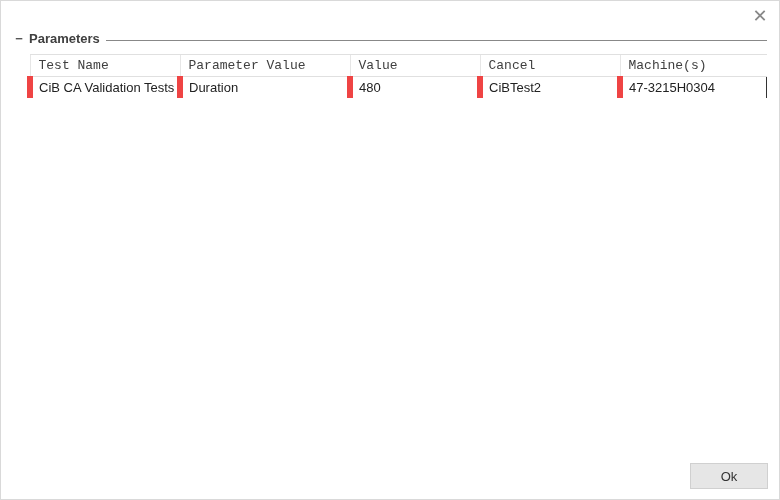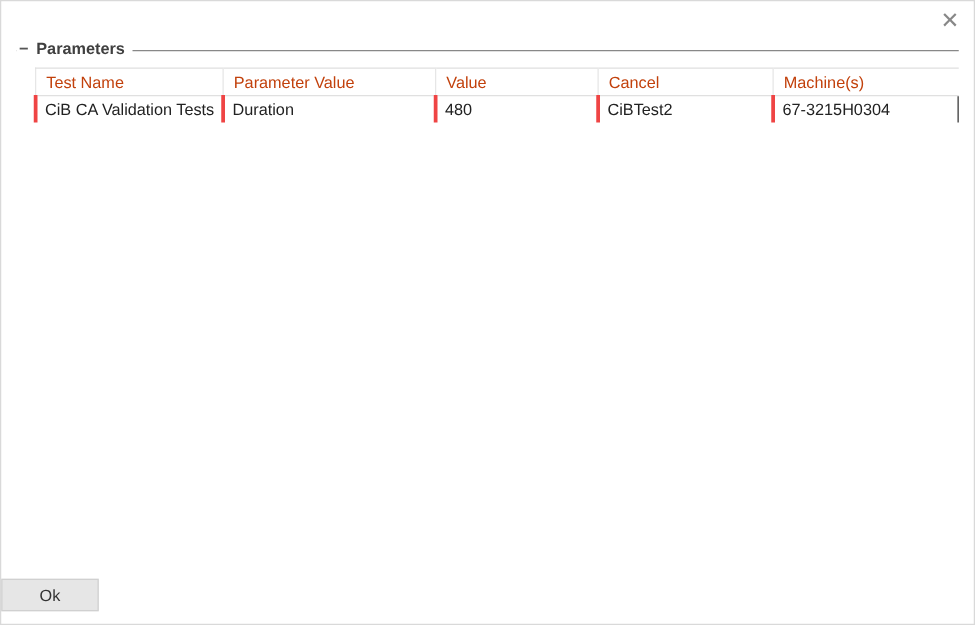--- a/index.html
+++ b/index.html
@@ -71,45 +71,46 @@
     margin-right: 0;
   }
   table {
     border-collapse: collapse;
     width: 100%;
     table-layout: fixed;
   }
   th {
     text-align: left;
     font-weight: normal;
-    color: #c2410c;
+    color: #404040;
     padding: 3px 8px;
     border-top: 1px solid #e0e0e0;
     border-bottom: 1px solid #e0e0e0;
     border-left: 1px solid #e6e6e6;
     background: #fff;
     height: 22px;
+    font-family: Liberation Mono, monospace;
   }
   th:first-child { border-left: 1px solid #e6e6e6; }
   td {
     padding: 3px 6px;
-    border-left: 3px solid #ef4444;
+    border-left: 6px solid #ef4444;
     height: 20px;
     white-space: nowrap;
     overflow: hidden;
     color: #222;
   }
   tr.data-row td:last-child {
     border-right: 1px solid #333;
   }
   .button-row {
     display: flex;
-    justify-content: flex-start;
+    justify-content: flex-end;
     gap: 8px;
-    padding: 10px 0;
+    padding: 10px 11px;
   }
   .btn {
     min-width: 78px;
     height: 26px;
     background: #e6e6e6;
     border: 1px solid #d0d0d0;
     color: #333;
     font-family: inherit;
     font-size: 13px;
     cursor: pointer;
@@ -153,21 +154,21 @@
             <th>Cancel</th>
             <th>Machine(s)</th>
           </tr>
         </thead>
         <tbody>
           <tr class="data-row">
             <td>CiB CA Validation Tests</td>
             <td>Duration</td>
             <td>480</td>
             <td>CiBTest2</td>
-            <td>67-3215H0304</td>
+            <td>47-3215H0304</td>
           </tr>
         </tbody>
       </table>
     </div>
   </div>
 
   <div class="button-row">
     <button class="btn">Ok</button>
   </div>
 

